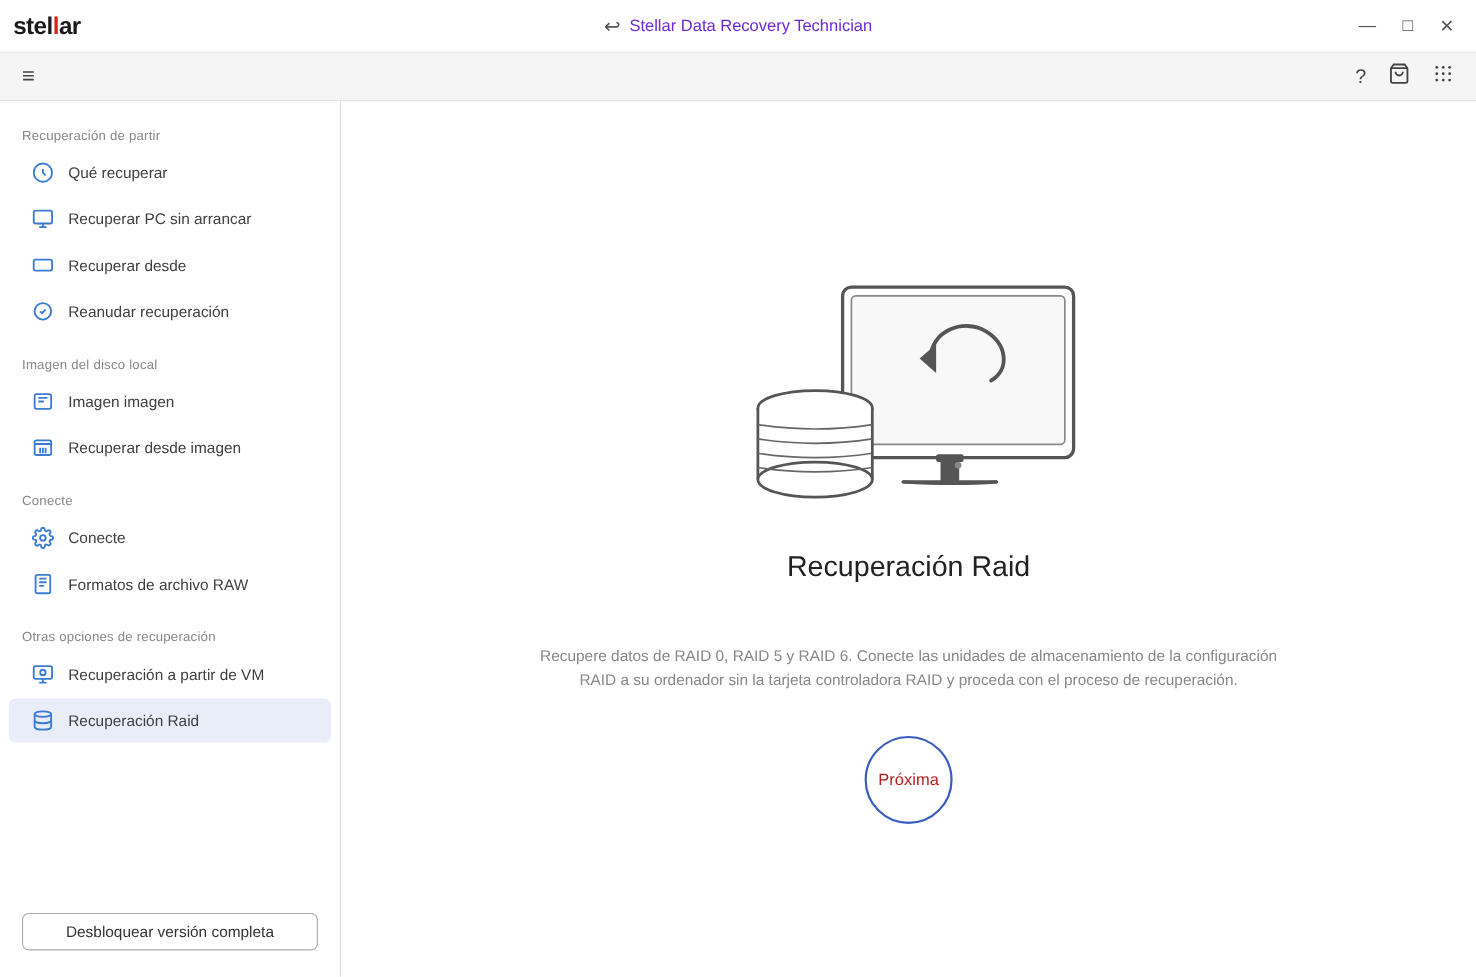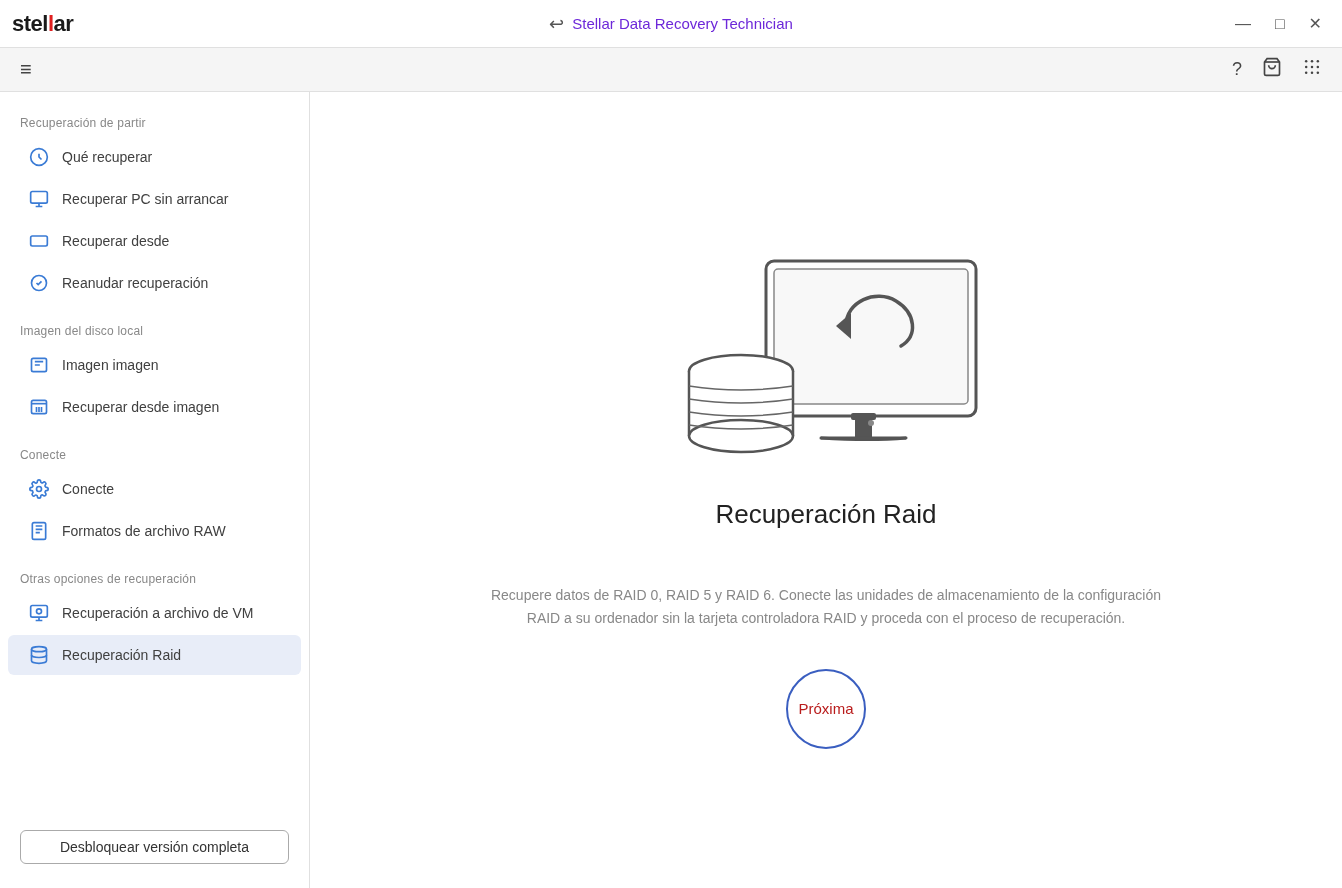--- a/index.html
+++ b/index.html
@@ -220,21 +220,21 @@
     <div class="sidebar-section-title">Otras opciones de recuperación</div>
 
     <div class="sidebar-item">
       <span class="sidebar-item-icon">
         <svg viewBox="0 0 24 24" fill="none" stroke="#3a7bd5" stroke-width="2">
           <rect x="2" y="3" width="20" height="14" rx="2"></rect>
           <path d="M8 21h8M12 17v4"></path>
           <circle cx="12" cy="10" r="3"></circle>
         </svg>
       </span>
-      <span>Recuperación a archivo de VM</span>
+      <span>Recuperación a partir de VM</span>
     </div>
 
     <div class="sidebar-item active">
       <span class="sidebar-item-icon">
         <svg viewBox="0 0 24 24" fill="none" stroke="#3a7bd5" stroke-width="2">
           <ellipse cx="12" cy="5" rx="9" ry="3"></ellipse>
           <path d="M3 5v14c0 1.66 4.03 3 9 3s9-1.34 9-3V5"></path>
           <path d="M3 12c0 1.66 4.03 3 9 3s9-1.34 9-3"></path>
         </svg>
       </span>

